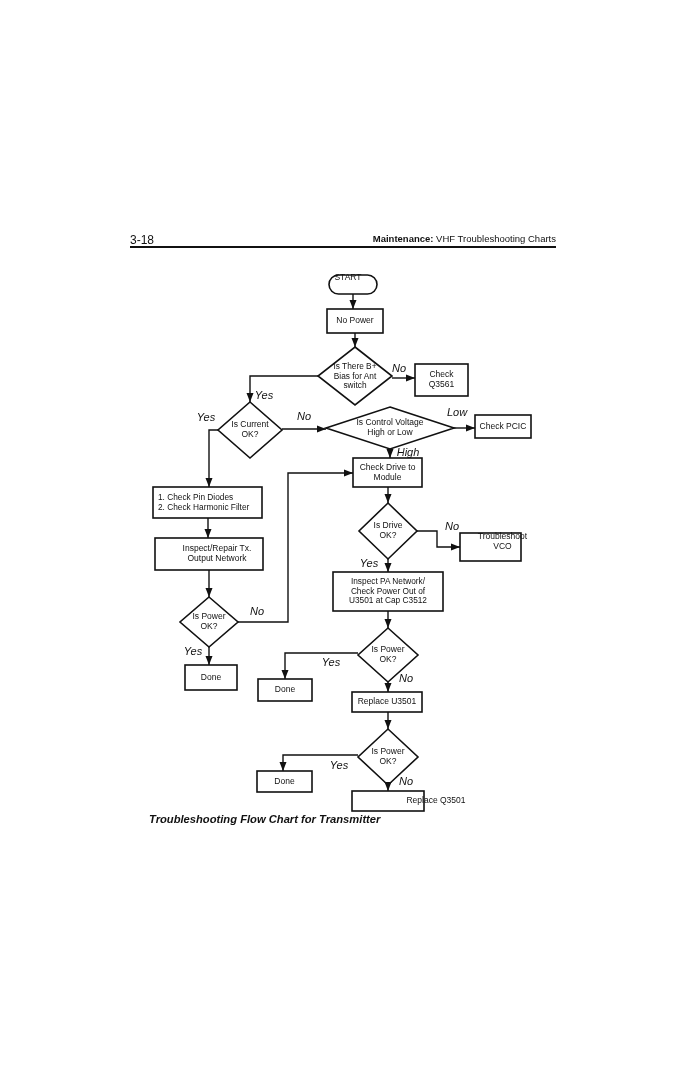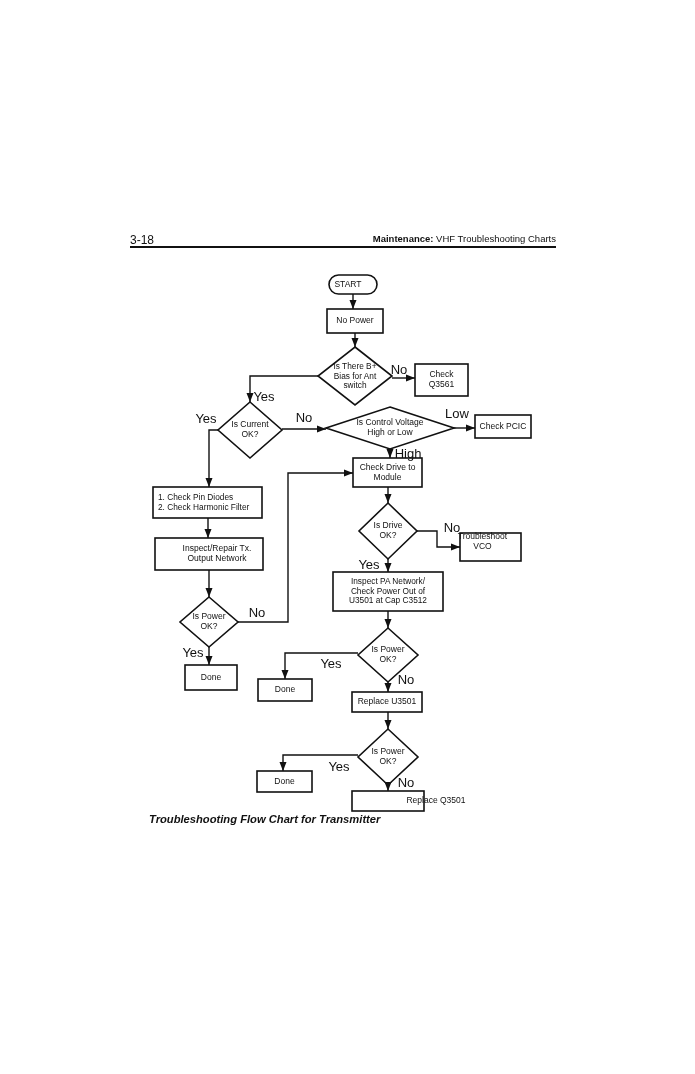--- a/index.html
+++ b/index.html
@@ -14,21 +14,21 @@
   svg.chart{position:absolute;left:0;top:0;}
   .shape{fill:#ffffff;stroke:#111;stroke-width:1.6;}
   .conn{fill:none;stroke:#111;stroke-width:1.4;}
   .ah{fill:#111;stroke:none;}
   
   .lbl{position:absolute;display:flex;align-items:center;justify-content:center;
        text-align:center;font-size:8.5px;line-height:1.15;white-space:pre-line;color:#111;}
   .lbl.small{font-size:8.3px;}
   .lbl.leftal{justify-content:flex-start;text-align:left;padding-left:5px;box-sizing:border-box;}
   
-  .elbl{position:absolute;font-size:13px;text-align:center;color:#111;}
+  .elbl{position:absolute;font-size:11px;text-align:center;color:#111;font-style:italic;}
   
   .caption{position:absolute;left:149px;top:813px;font-size:11.2px;font-weight:bold;font-style:italic;}
 </style>
 </head>
 <body>
 
 <div class="page">
 
   <div class="hdr-num">3-18</div>
   <div class="hdr-right"><span class="b">Maintenance:</span><span> VHF Troubleshooting Charts</span></div>
@@ -96,21 +96,21 @@
     <polygon class="ah" points="388,692 384.5,683 391.5,683"></polygon>
     <polygon class="ah" points="388,729 384.5,720 391.5,720"></polygon>
     <polygon class="ah" points="283,771 279.5,762 286.5,762"></polygon>
     <polygon class="ah" points="388,791 384.5,782 391.5,782"></polygon>
     <polygon class="ah" points="208,538 204.5,529 211.5,529"></polygon>
     <polygon class="ah" points="209,597 205.5,588 212.5,588"></polygon>
     <polygon class="ah" points="209,665 205.5,656 212.5,656"></polygon>
     <polygon class="ah" points="353,473 344,469.5 344,476.5"></polygon>
   </svg>
 
-  <div class="lbl" style="left:329px;top:275px;width:38px;height:19px;">START</div>
+  <div class="lbl" style="left:329px;top:268px;width:38px;height:19px;">START</div>
   <div class="lbl" style="left:327px;top:309px;width:56px;height:24px;">No Power</div>
   <div class="lbl small" style="left:318px;top:348px;width:74px;height:57px;">Is There B+
 Bias for Ant
 switch</div>
   <div class="lbl" style="left:415px;top:364px;width:53px;height:32px;">Check
 Q3561</div>
   <div class="lbl" style="left:218px;top:403px;width:64px;height:54px;">Is Current
 OK?</div>
   <div class="lbl" style="left:326px;top:407px;width:128px;height:42px;">Is Control Voltage
 High or Low</div>
@@ -119,21 +119,21 @@
 Module</div>
   <div class="lbl small leftal" style="left:153px;top:487px;width:109px;height:31px;border-radius:14px;">1. Check Pin Diodes
 2. Check Harmonic Filter</div>
   <div class="lbl" style="left:155px;top:538px;width:124px;height:32px;">Inspect/Repair Tx.
 Output Network</div>
   <div class="lbl" style="left:180px;top:598px;width:58px;height:48px;">Is Power
 OK?</div>
   <div class="lbl" style="left:185px;top:665px;width:52px;height:25px;">Done</div>
   <div class="lbl" style="left:359px;top:504px;width:58px;height:54px;">Is Drive
 OK?</div>
-  <div class="lbl" style="left:452px;top:533px;width:61px;height:18px;">Troubleshoot
+  <div class="lbl" style="left:472px;top:533px;width:61px;height:18px;">Troubleshoot
 VCO</div>
   <div class="lbl small" style="left:333px;top:572px;width:110px;height:39px;">Inspect PA Network/
 Check Power Out of
 U3501 at Cap C3512</div>
   <div class="lbl" style="left:358px;top:629px;width:60px;height:52px;">Is Power
 OK?</div>
   <div class="lbl" style="left:258px;top:679px;width:54px;height:22px;">Done</div>
   <div class="lbl" style="left:352px;top:692px;width:70px;height:20px;">Replace U3501</div>
   <div class="lbl" style="left:358px;top:730px;width:60px;height:54px;">Is Power
 OK?</div>

